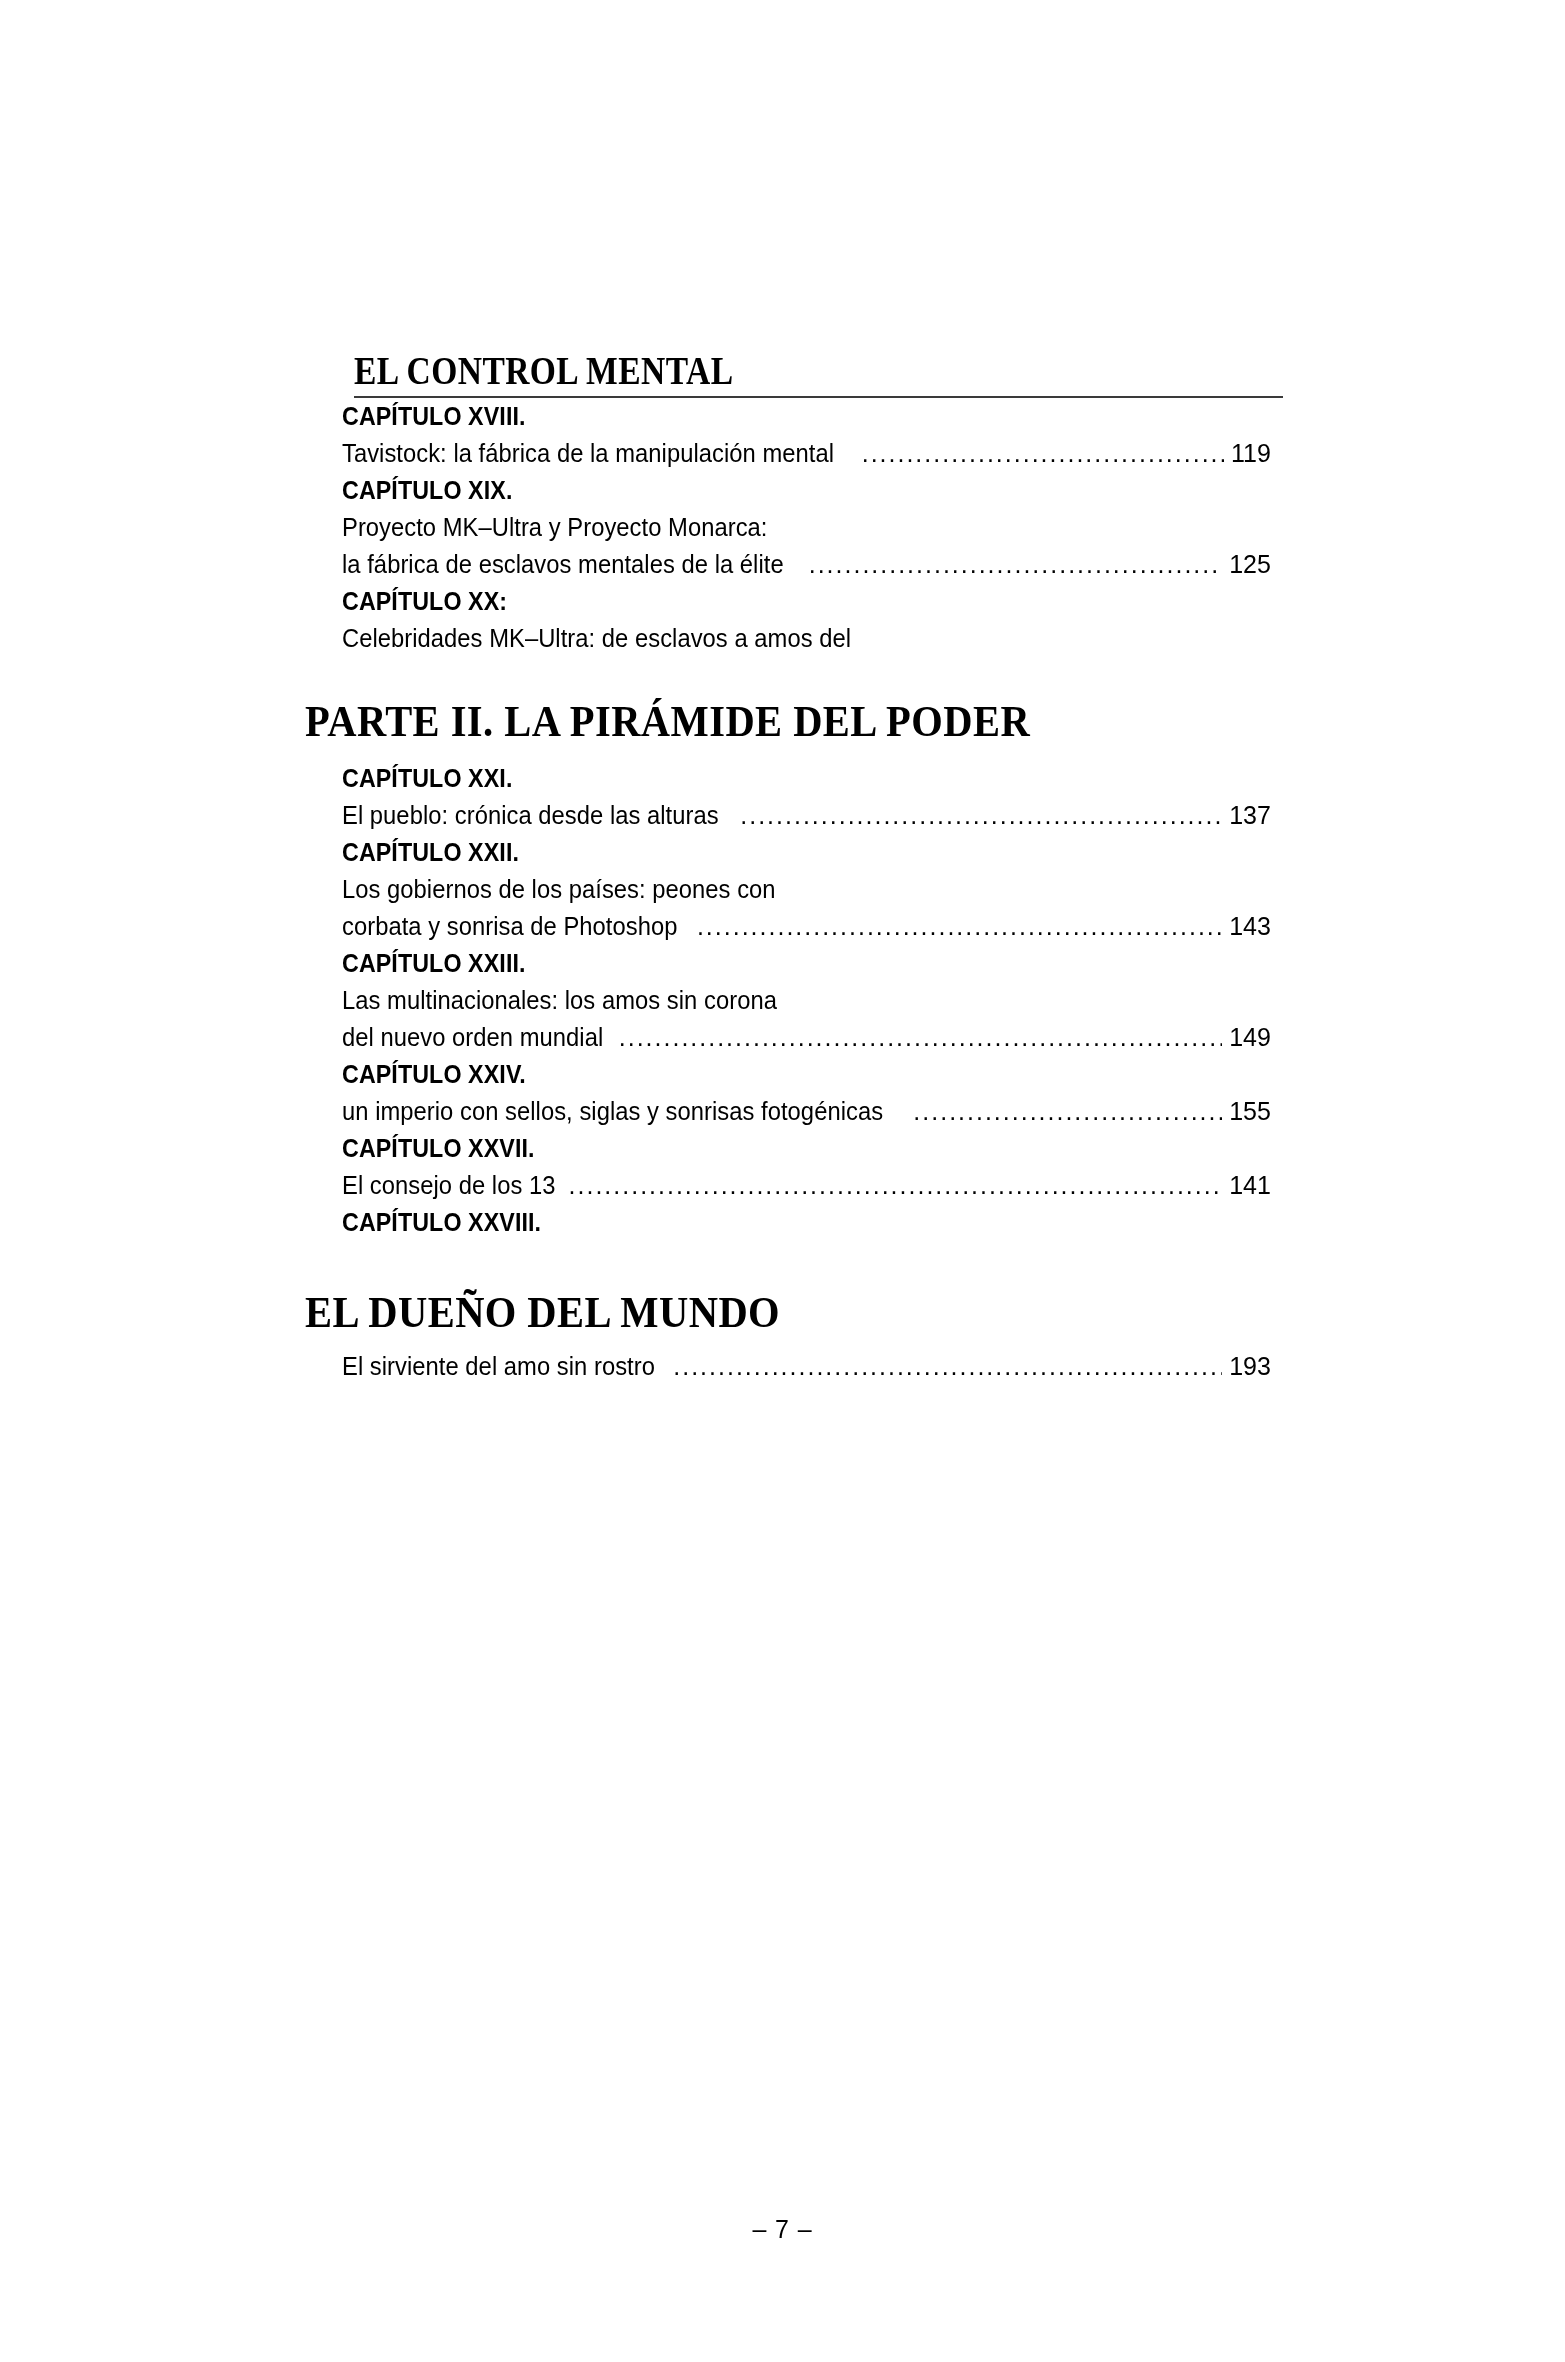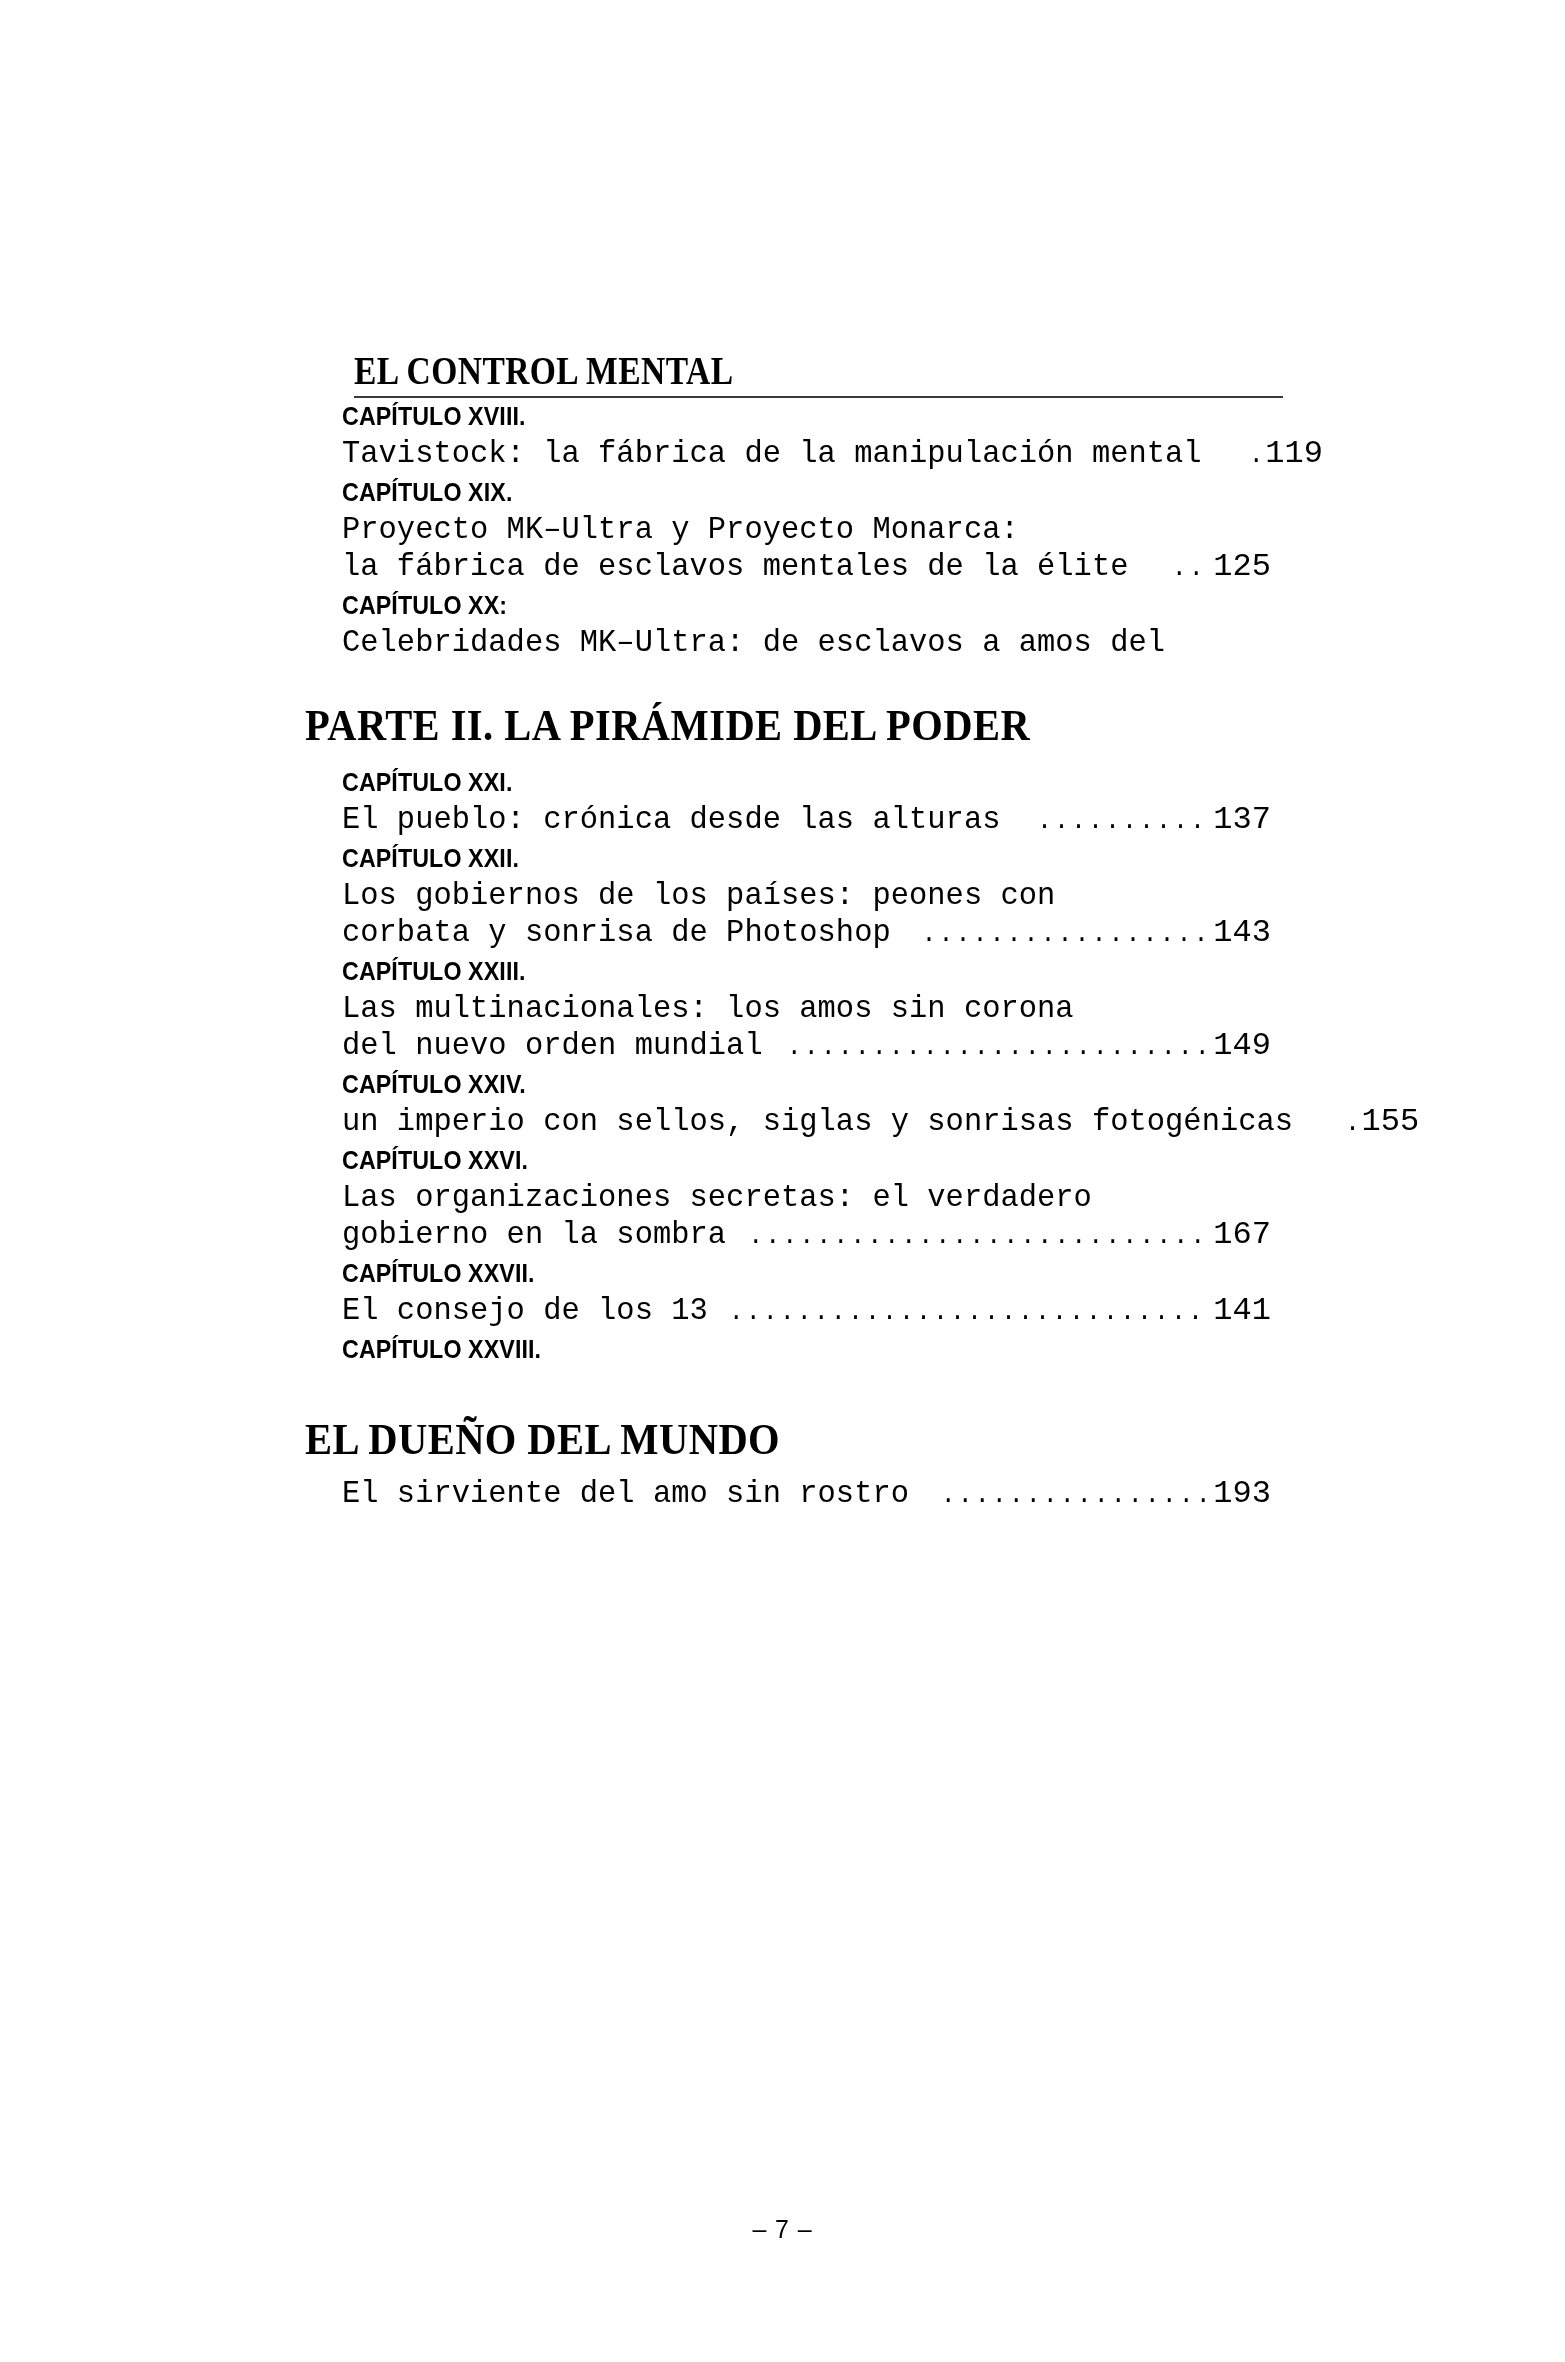--- a/index.html
+++ b/index.html
@@ -79,23 +79,23 @@
     line-height: 37px;
     letter-spacing: 0.1px;
     transform: scaleX(0.93);
     transform-origin: left center;
     white-space: nowrap;
   }
 
   .entry-line {
     display: flex;
     align-items: baseline;
-    font-family: Liberation Mono, monospace;
+    font-family: Liberation Sans, sans-serif;
     font-weight: normal;
-    font-size: 32px;
+    font-size: 25px;
     line-height: 37px;
     letter-spacing: 0.05px;
     width: 100%;
     justify-content: space-between;
   }
 
   .entry-text {
     flex: 0 1 auto;
     white-space: nowrap;
     transform: scaleX(0.95);
@@ -241,31 +241,20 @@
         <div>
           <div class="chap-label">CAPÍTULO XXIV.</div>
           <div class="entry-line">
             <span class="entry-text">un imperio con sellos, siglas y sonrisas fotogénicas</span>
             <span class="leader"></span>
             <span class="page-num">155</span>
           </div>
         </div>
 
 
-        <div>
-          <div class="chap-label">CAPÍTULO XXVI.</div>
-          <div class="entry-line plain">
-            <span class="entry-text">Las organizaciones secretas: el verdadero</span>
-          </div>
-          <div class="entry-line">
-            <span class="entry-text">gobierno en la sombra</span>
-            <span class="leader"></span>
-            <span class="page-num">167</span>
-          </div>
-        </div>
 
         <div>
           <div class="chap-label">CAPÍTULO XXVII.</div>
           <div class="entry-line">
             <span class="entry-text">El consejo de los 13</span>
             <span class="leader"></span>
             <span class="page-num">141</span>
           </div>
         </div>
 

